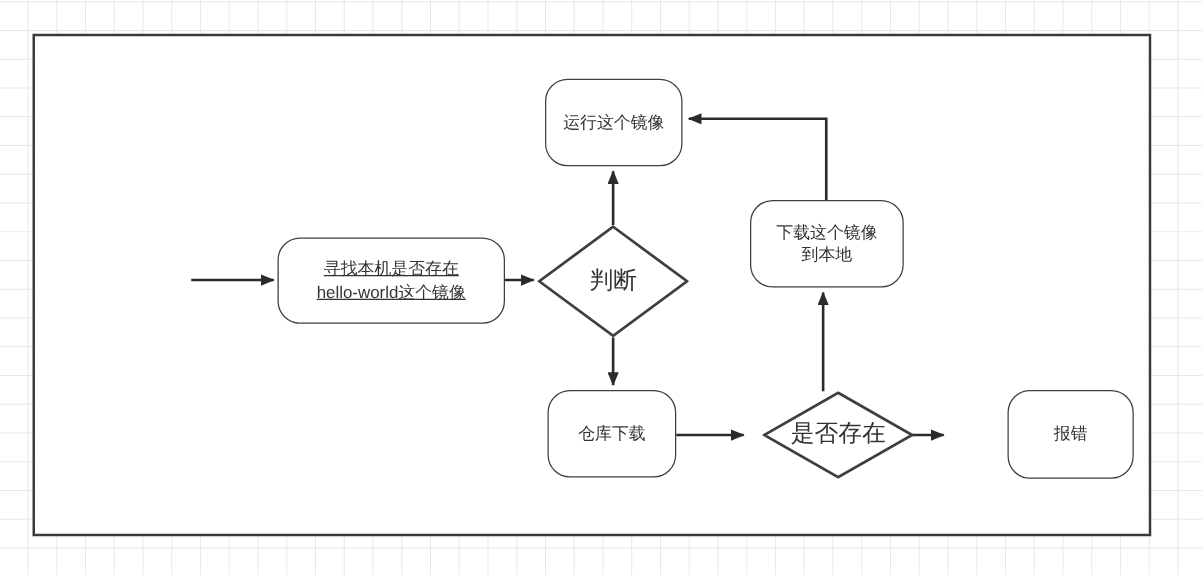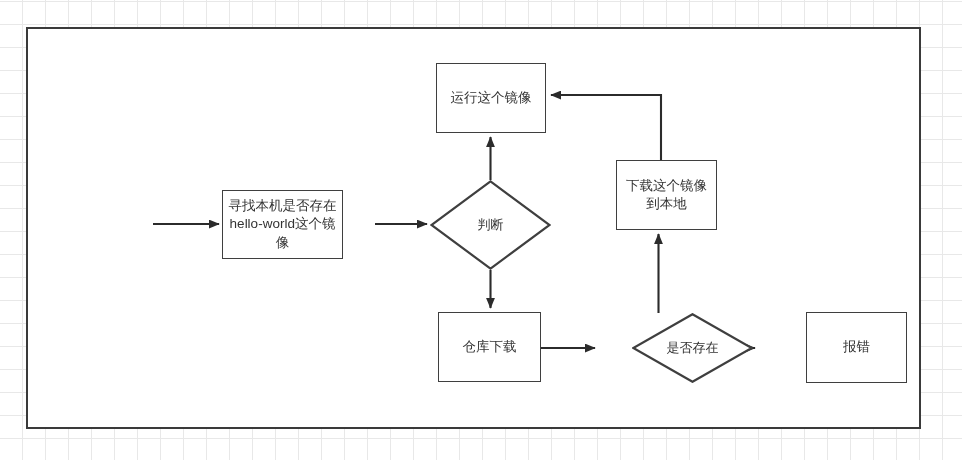--- a/index.html
+++ b/index.html
@@ -42,41 +42,42 @@
     position: absolute;
     box-sizing: border-box;
     display: flex;
     align-items: center;
     justify-content: center;
     text-align: center;
     color: #333333;
     font-size: 13.5px;
     line-height: 1.35;
     white-space: pre-line;
+    border-radius: 18px;
   }
   .node.box {
     background: #ffffff;
     border: 1.6px solid #3f3f3f;
   }
   .node.diamond-wrap {
     background: transparent;
     border: none;
   }
   .diamond-shape {
     position: absolute;
     left: 0;
     top: 0;
     width: 100%;
     height: 100%;
   }
   .diamond-label {
     position: relative;
     z-index: 2;
     color: #333333;
-    font-size: 13px;
+    font-size: 19px;
     line-height: 1.35;
   }
 </style>
 </head>
 <body>
 
 <div id="canvas">
 
   <div id="diagram-frame"></div>
 
@@ -100,48 +101,48 @@
 
       <line x1="719" y1="348" x2="755" y2="348" marker-end="url(#arrow)"></line>
 
       <line x1="658.5" y1="313" x2="658.5" y2="234" marker-end="url(#arrow)"></line>
 
       <polyline points="661,160 661,95 551,95" marker-end="url(#arrow)"></polyline>
     </g>
   </svg>
 
 
-  <div class="node box" style="left:222px; top:190px; width:121px; height:69px;">
+  <div class="node box" style="left:222px; top:190px; width:182px; height:69px;text-decoration:underline;">
     <span>寻找本机是否存在
 hello-world这个镜像</span>
   </div>
 
   <div class="node diamond-wrap" style="left:430px; top:180px; width:121px; height:90px;">
     <svg class="diamond-shape" viewBox="0 0 121 90" preserveAspectRatio="none">
       <polygon points="60.5,1.4 119.6,45 60.5,88.6 1.4,45" fill="#ffffff" stroke="#3f3f3f" stroke-width="2.2" vector-effect="non-scaling-stroke"></polygon>
     </svg>
     <span class="diamond-label">判断</span>
   </div>
 
   <div class="node box" style="left:436px; top:63px; width:110px; height:70px;">
     <span>运行这个镜像</span>
   </div>
 
   <div class="node box" style="left:438px; top:312px; width:103px; height:70px;text-align:right;">
     <span>仓库下载</span>
   </div>
 
-  <div class="node diamond-wrap" style="left:632px; top:313px; width:121px; height:70px;">
+  <div class="node diamond-wrap" style="left:610px; top:313px; width:121px; height:70px;">
     <svg class="diamond-shape" viewBox="0 0 121 70" preserveAspectRatio="none">
       <polygon points="60.5,1.2 119.7,35 60.5,68.8 1.3,35" fill="#ffffff" stroke="#3f3f3f" stroke-width="2.2" vector-effect="non-scaling-stroke"></polygon>
     </svg>
     <span class="diamond-label">是否存在</span>
   </div>
 
-  <div class="node box" style="left:616px; top:160px; width:101px; height:70px;">
+  <div class="node box" style="left:600px; top:160px; width:123px; height:70px;">
     <span>下载这个镜像
 到本地</span>
   </div>
 
   <div class="node box" style="left:758px; top:312px; width:101px; height:71px;margin-left:48px;">
     <span>报错</span>
   </div>
 
 </div>
 

